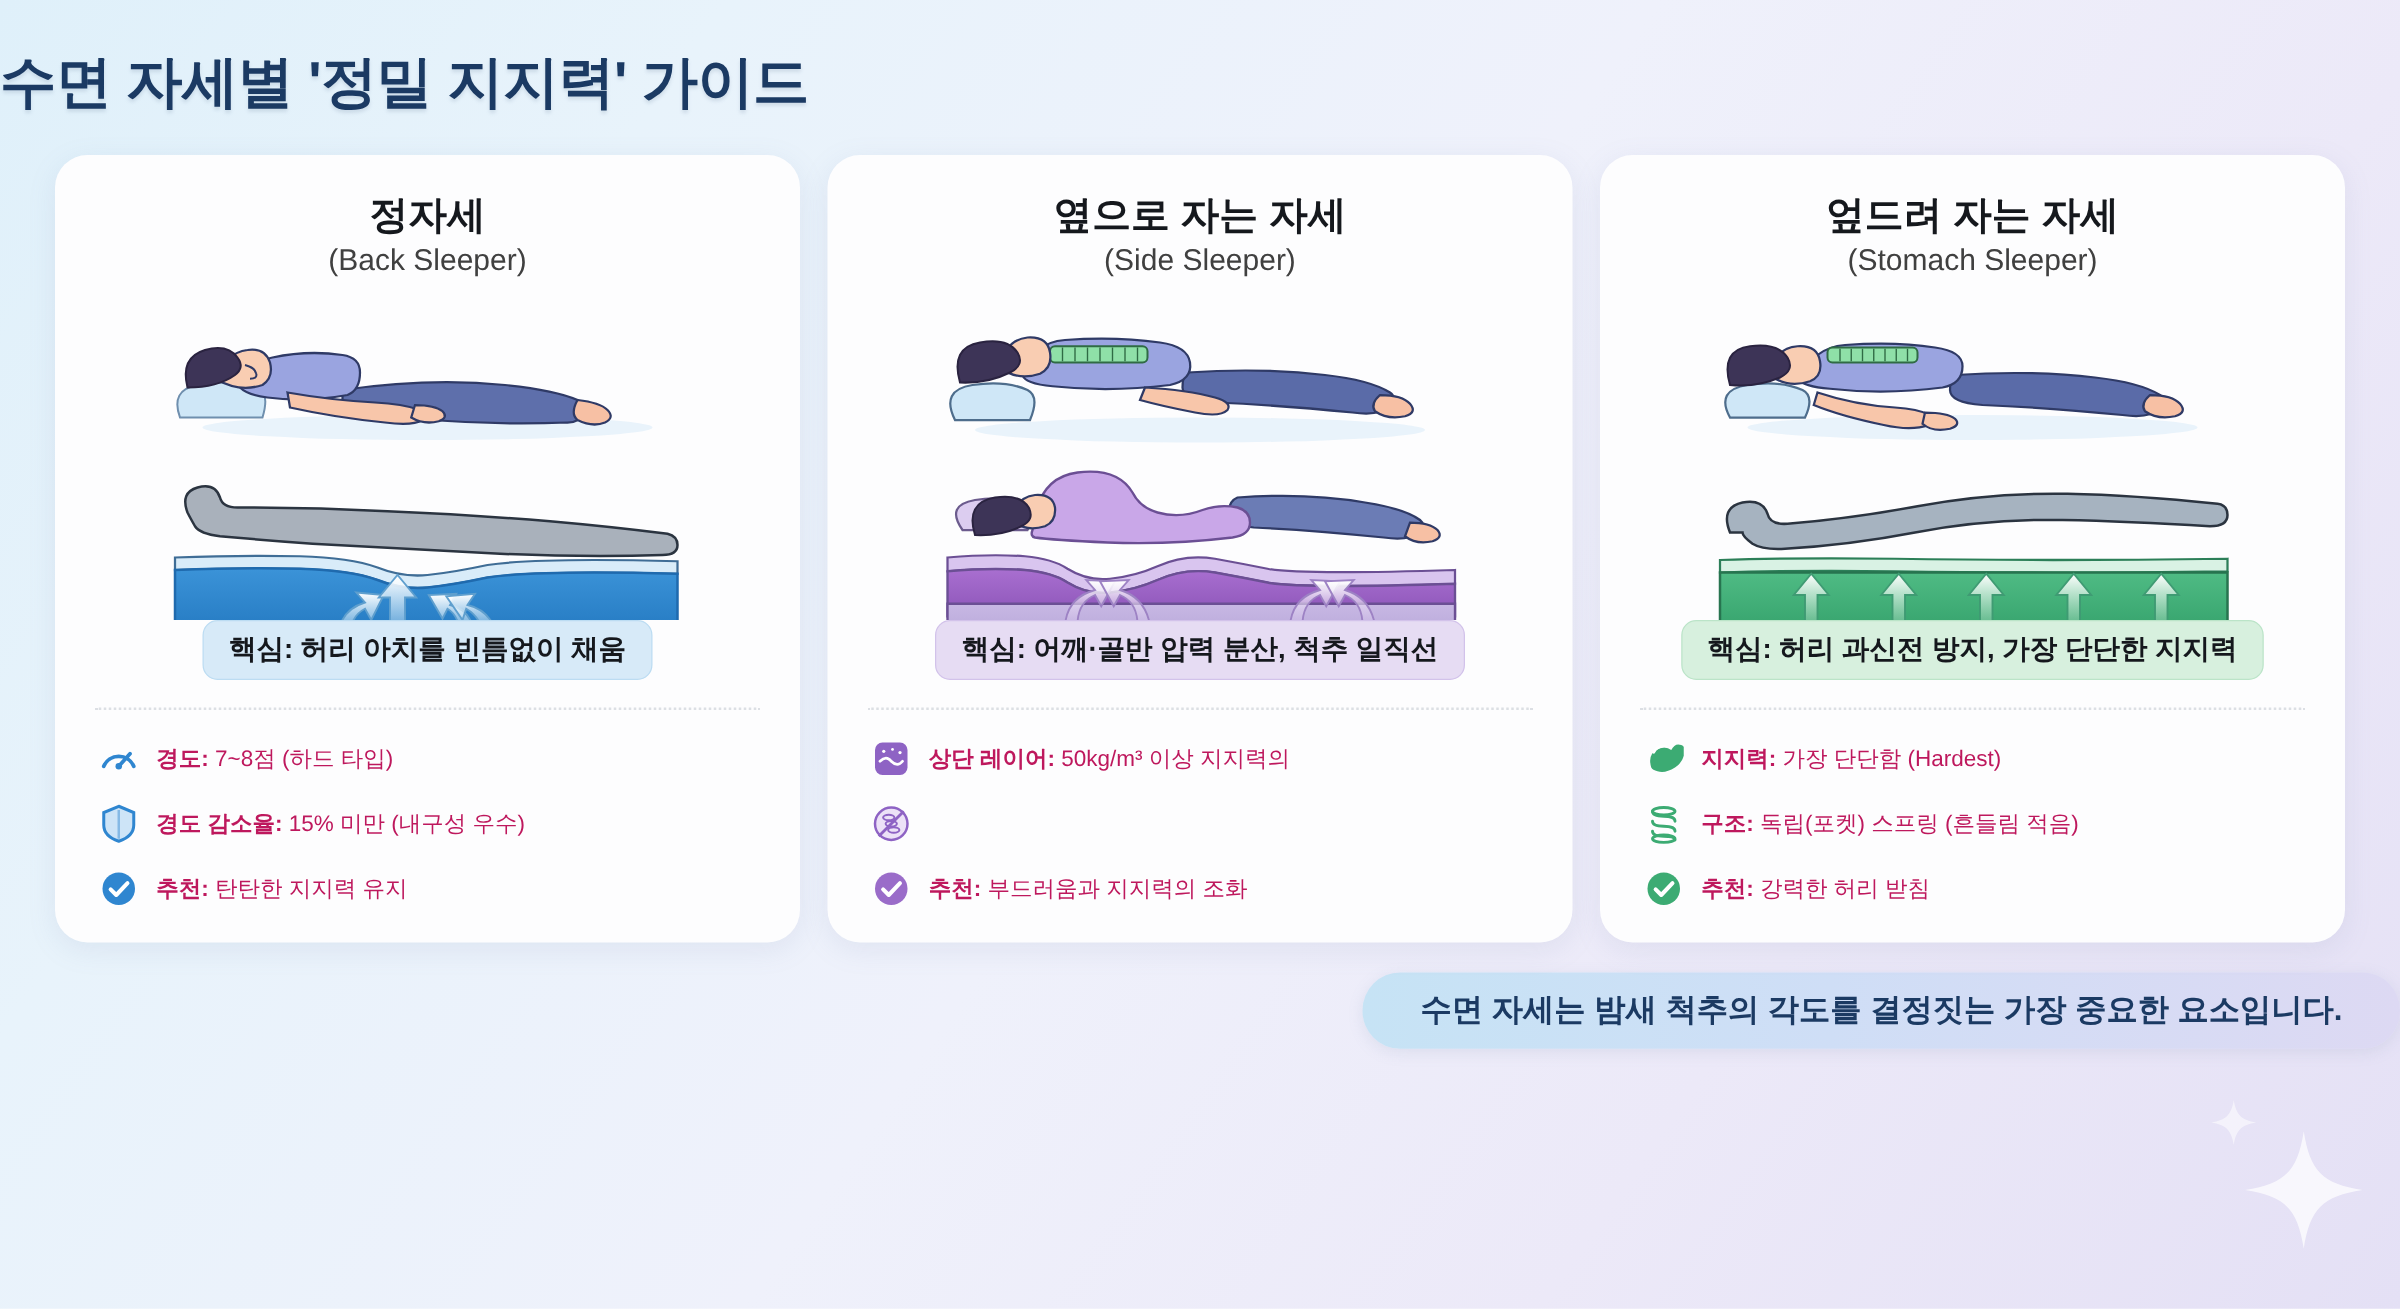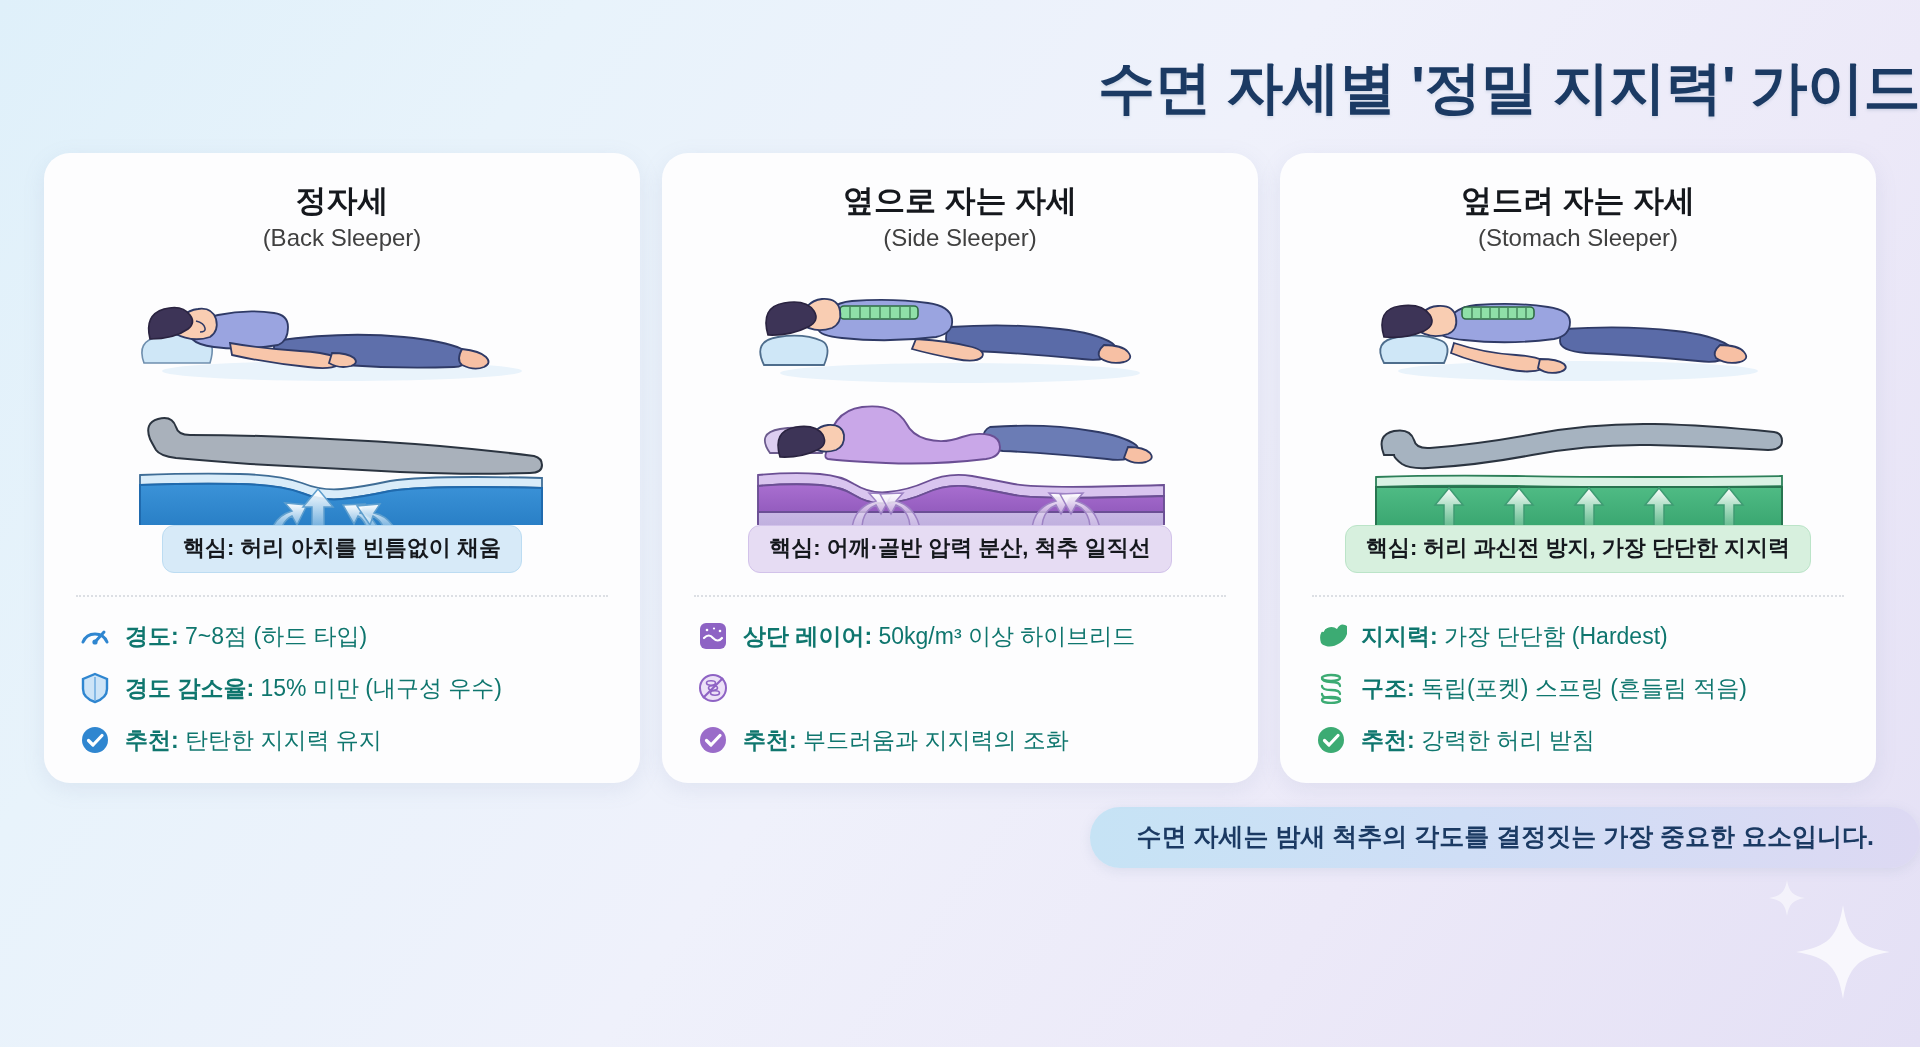--- a/index.html
+++ b/index.html
@@ -15,23 +15,23 @@
 
   
   .sparkle {
     position: absolute;
     pointer-events: none;
   }
   .sparkle svg { display: block; }
 
   
   .page-title {
-    text-align: right;
-    padding-top: 52px;
-    font-size: 57px;
+    text-align: left;
+    padding-top: 38px;
+    font-size: 45px;
     font-weight: bold;
     color: #1b3a63;
     letter-spacing: -0.5px;
     line-height: 1.25;
     text-shadow: 0 2px 3px rgba(120,140,170,0.22);
   }
 
   
   .cards {
     display: flex;
@@ -116,22 +116,22 @@
   .bullet-icon {
     flex: 0 0 34px;
     width: 34px;
     height: 34px;
     display: flex;
     align-items: center;
     justify-content: center;
   }
   .bullet-icon svg { display: block; }
   .bullet-text {
-    font-size: 23px;
-    color: #0f766e;
+    font-size: 18px;
+    color: #be185d;
     line-height: 1.25;
     white-space: nowrap;
   }
   .bullet-text b { font-weight: bold; }
 
   
   .footer-wrap {
     display: flex;
     justify-content: flex-end;
     margin-top: 24px;
@@ -353,21 +353,21 @@
           <svg width="30" height="30" viewBox="0 0 30 30">
             <rect x="2" y="2" width="26" height="26" rx="6" fill="#8e63c4"></rect>
             <path d="M6 17 q5 -5 9 0 q5 5 9 0" fill="none" stroke="#ffffff" stroke-width="2.2" stroke-linecap="round"></path>
             <circle cx="9" cy="9" r="1.3" fill="#ffffff"></circle>
             <circle cx="16" cy="7.5" r="1.1" fill="#ffffff"></circle>
             <circle cx="22" cy="10" r="1.3" fill="#ffffff"></circle>
           </svg>
         </span>
         <span class="bullet-text">
           <b>상단 레이어:</b> 
-          <span>50kg/m³ 이상 하이브리드</span>
+          <span>50kg/m³ 이상 지지력의</span>
         </span>
       </div>
       <div class="bullet">
         <span class="bullet-icon">
           <svg width="30" height="30" viewBox="0 0 30 30">
             <circle cx="15" cy="15" r="13" fill="#ece1f7" stroke="#8e63c4" stroke-width="2"></circle>
             <ellipse cx="13" cy="10" rx="4.5" ry="2.2" fill="none" stroke="#8e63c4" stroke-width="1.6"></ellipse>
             <ellipse cx="15" cy="15" rx="4.5" ry="2.2" fill="none" stroke="#8e63c4" stroke-width="1.6"></ellipse>
             <ellipse cx="17" cy="20" rx="4.5" ry="2.2" fill="none" stroke="#8e63c4" stroke-width="1.6"></ellipse>
             <path d="M5 25 L25 5" stroke="#8e63c4" stroke-width="2.2"></path>

